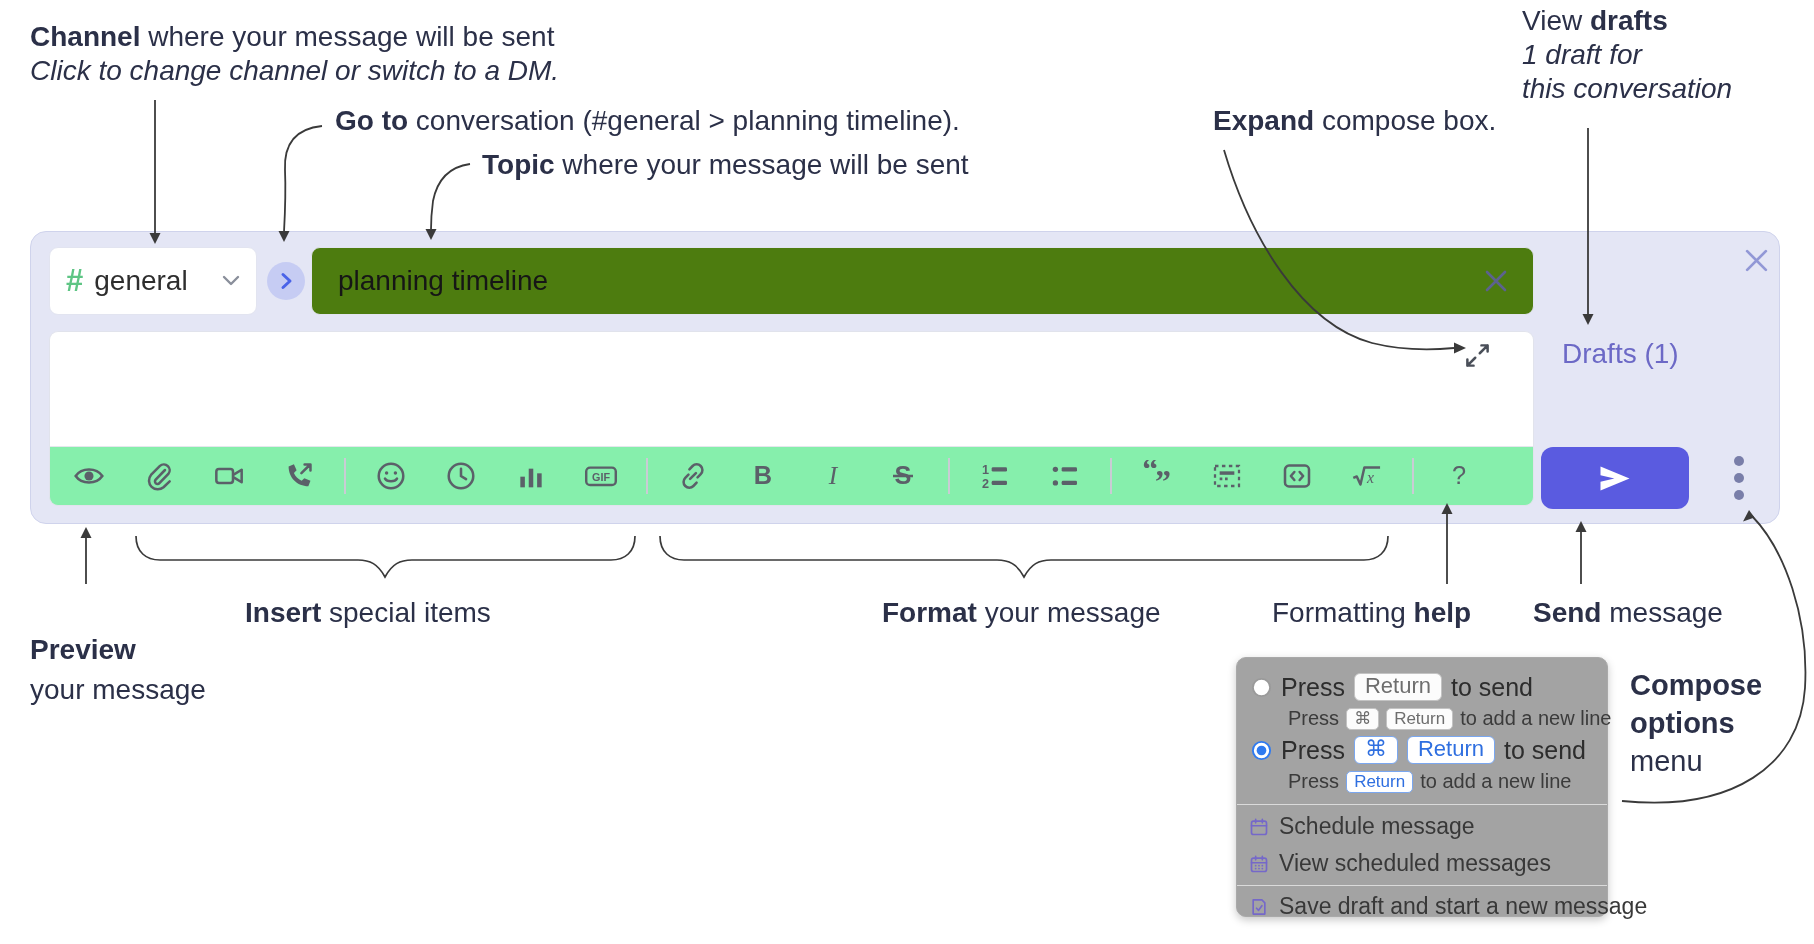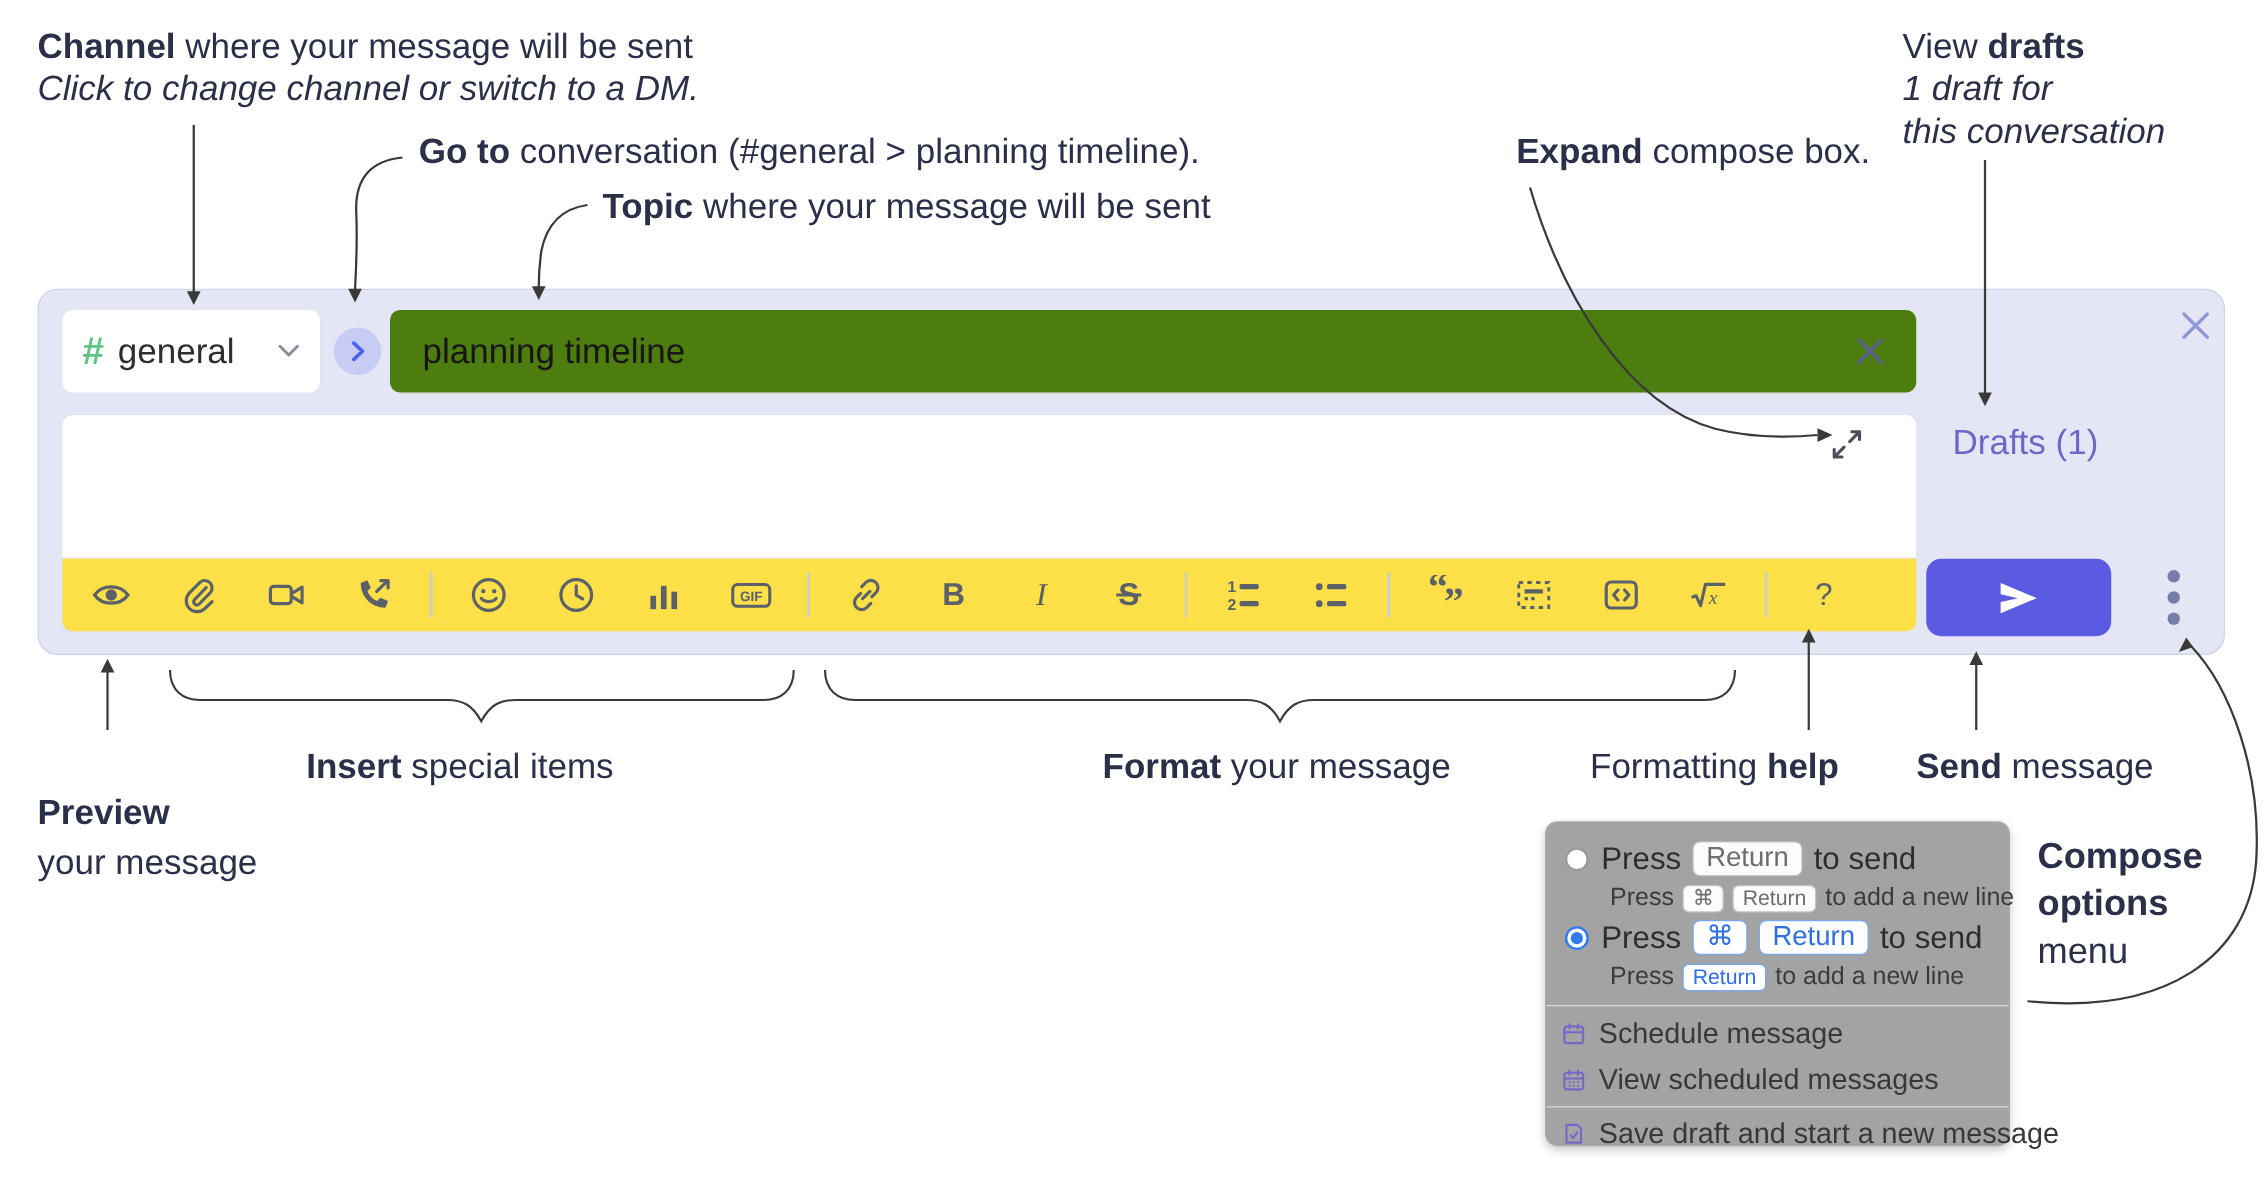--- a/index.html
+++ b/index.html
@@ -51,21 +51,21 @@
 
   .msgarea { position: absolute; left: 18px; top: 99px; width: 1485px; }
   .msgbody {
     position: relative; height: 115px;
     background: #fff; border: 1px solid #e1e3ec; border-bottom: none;
     border-radius: 9px 9px 0 0;
   }
   .placeholder { position: absolute; left: 18px; top: 20px; font-size: 28px; color: #8f9096; }
   .expand-ic { position: absolute; right: 42px; top: 10px; }
   .toolbar {
-    height: 60px; background: #fde047;
+    height: 60px; background: #86efac;
     border: 1px solid #e1e3ec; border-top: 1px solid #e5e7ed;
     border-radius: 0 0 9px 9px;
     display: flex; align-items: center; padding: 0 14px; gap: 20px;
   }
   .tbi { width: 50px; height: 44px; display: flex; align-items: center; justify-content: center; color: #5b6069; flex: 0 0 auto; }
   .tbdiv { width: 2px; height: 36px; background: #c9ccd4; flex: 0 0 auto; }
 
   .drafts-link { position: absolute; left: 1531px; top: 106px; font-size: 28px; color: #6c69c6; }
   .send-btn {
     position: absolute; left: 1510px; top: 215px;
@@ -121,21 +121,21 @@
   </div>
 
   <div class="ann" style="left:482px; top:148px;">
     <span class="b">Topic</span><span> where your message will be sent</span>
   </div>
 
   <div class="ann" style="left:1213px; top:104px;">
     <span class="b">Expand</span><span> compose box.</span>
   </div>
 
-  <div class="ann" style="left:1522px; top:20px;">
+  <div class="ann" style="left:1522px; top:4px;">
     <span class="line"><span>View </span><span class="b">drafts</span></span>
     <span class="line it">1 draft for</span>
     <span class="line it">this conversation</span>
   </div>
 
   <div class="compose">
 
     <div class="chan-btn">
       <span class="chan-hash">#</span>
       <span class="chan-name">general</span>

